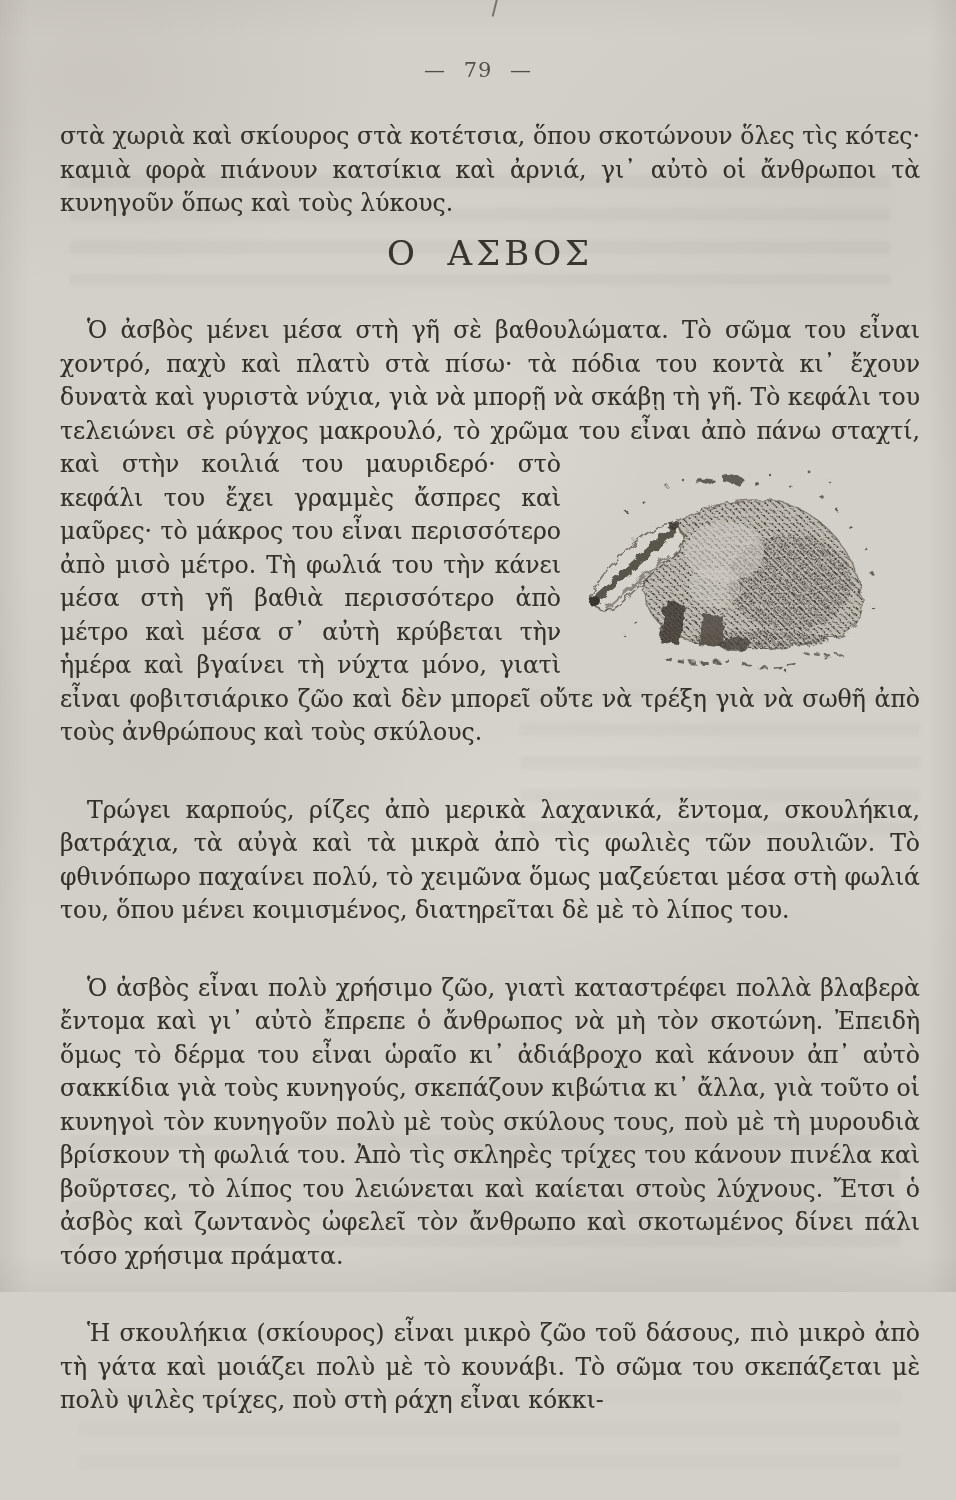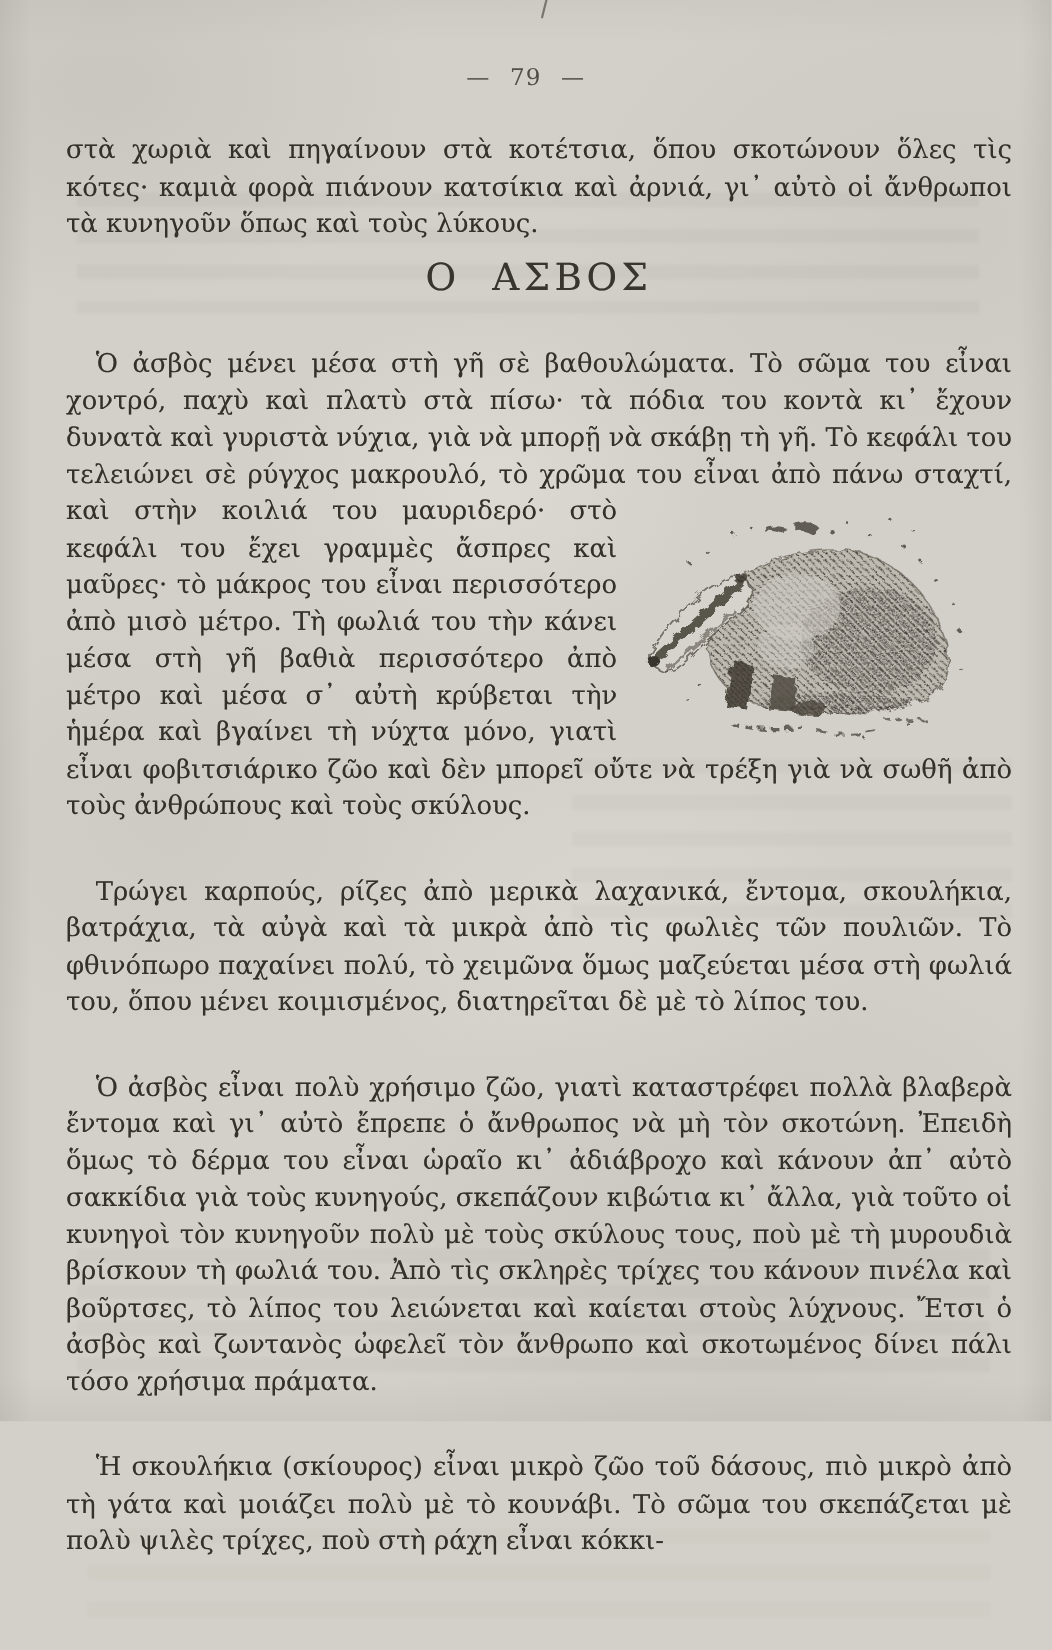--- a/index.html
+++ b/index.html
@@ -75,21 +75,21 @@
   <div class="bleed b2"></div>
   <div class="bleed b3"></div>
   <div class="bleed b4"></div>
 
   <div class="fold-mark"></div>
 
   <div class="page-number">— 79 —</div>
 
   <div class="content">
 
-    <p>στὰ χωριὰ καὶ πηγαίνουν στὰ κοτέτσια, ὅπου σκοτώνουν ὅλες τὶς κότες· καμιὰ φορὰ πιάνουν κατσίκια καὶ ἀρνιά, γι᾽ αὐτὸ οἱ ἄνθρωποι τὰ κυνηγοῦν ὅπως καὶ τοὺς λύκους.</p>
+    <p>στὰ χωριὰ καὶ σκίουρος στὰ κοτέτσια, ὅπου σκοτώνουν ὅλες τὶς κότες· καμιὰ φορὰ πιάνουν κατσίκια καὶ ἀρνιά, γι᾽ αὐτὸ οἱ ἄνθρωποι τὰ κυνηγοῦν ὅπως καὶ τοὺς λύκους.</p>
 
     <h1 class="lesson">Ο ΑΣΒΟΣ</h1>
 
     <p class="indent"><span>Ὁ ἀσβὸς μένει μέσα στὴ γῆ σὲ βαθουλώματα. Τὸ σῶμα του εἶναι χοντρό, παχὺ καὶ πλατὺ στὰ πίσω· τὰ πόδια του κοντὰ κι᾽ ἔχουν δυνατὰ καὶ γυριστὰ νύχια, γιὰ νὰ μπορῇ νὰ σκάβῃ τὴ γῆ. Τὸ κεφάλι του τελειώνει σὲ ρύγχος μακρουλό, τὸ χρῶμα του</span>
       <span class="illustration">
           <svg viewBox="0 0 345 224" aria-hidden="true">
           <defs>
             <filter id="rough" x="-15%" y="-15%" width="130%" height="130%">
               <feTurbulence type="fractalNoise" baseFrequency="0.11" numOctaves="2" seed="7" result="n"></feTurbulence>
               <feDisplacementMap in="SourceGraphic" in2="n" scale="8"></feDisplacementMap>

